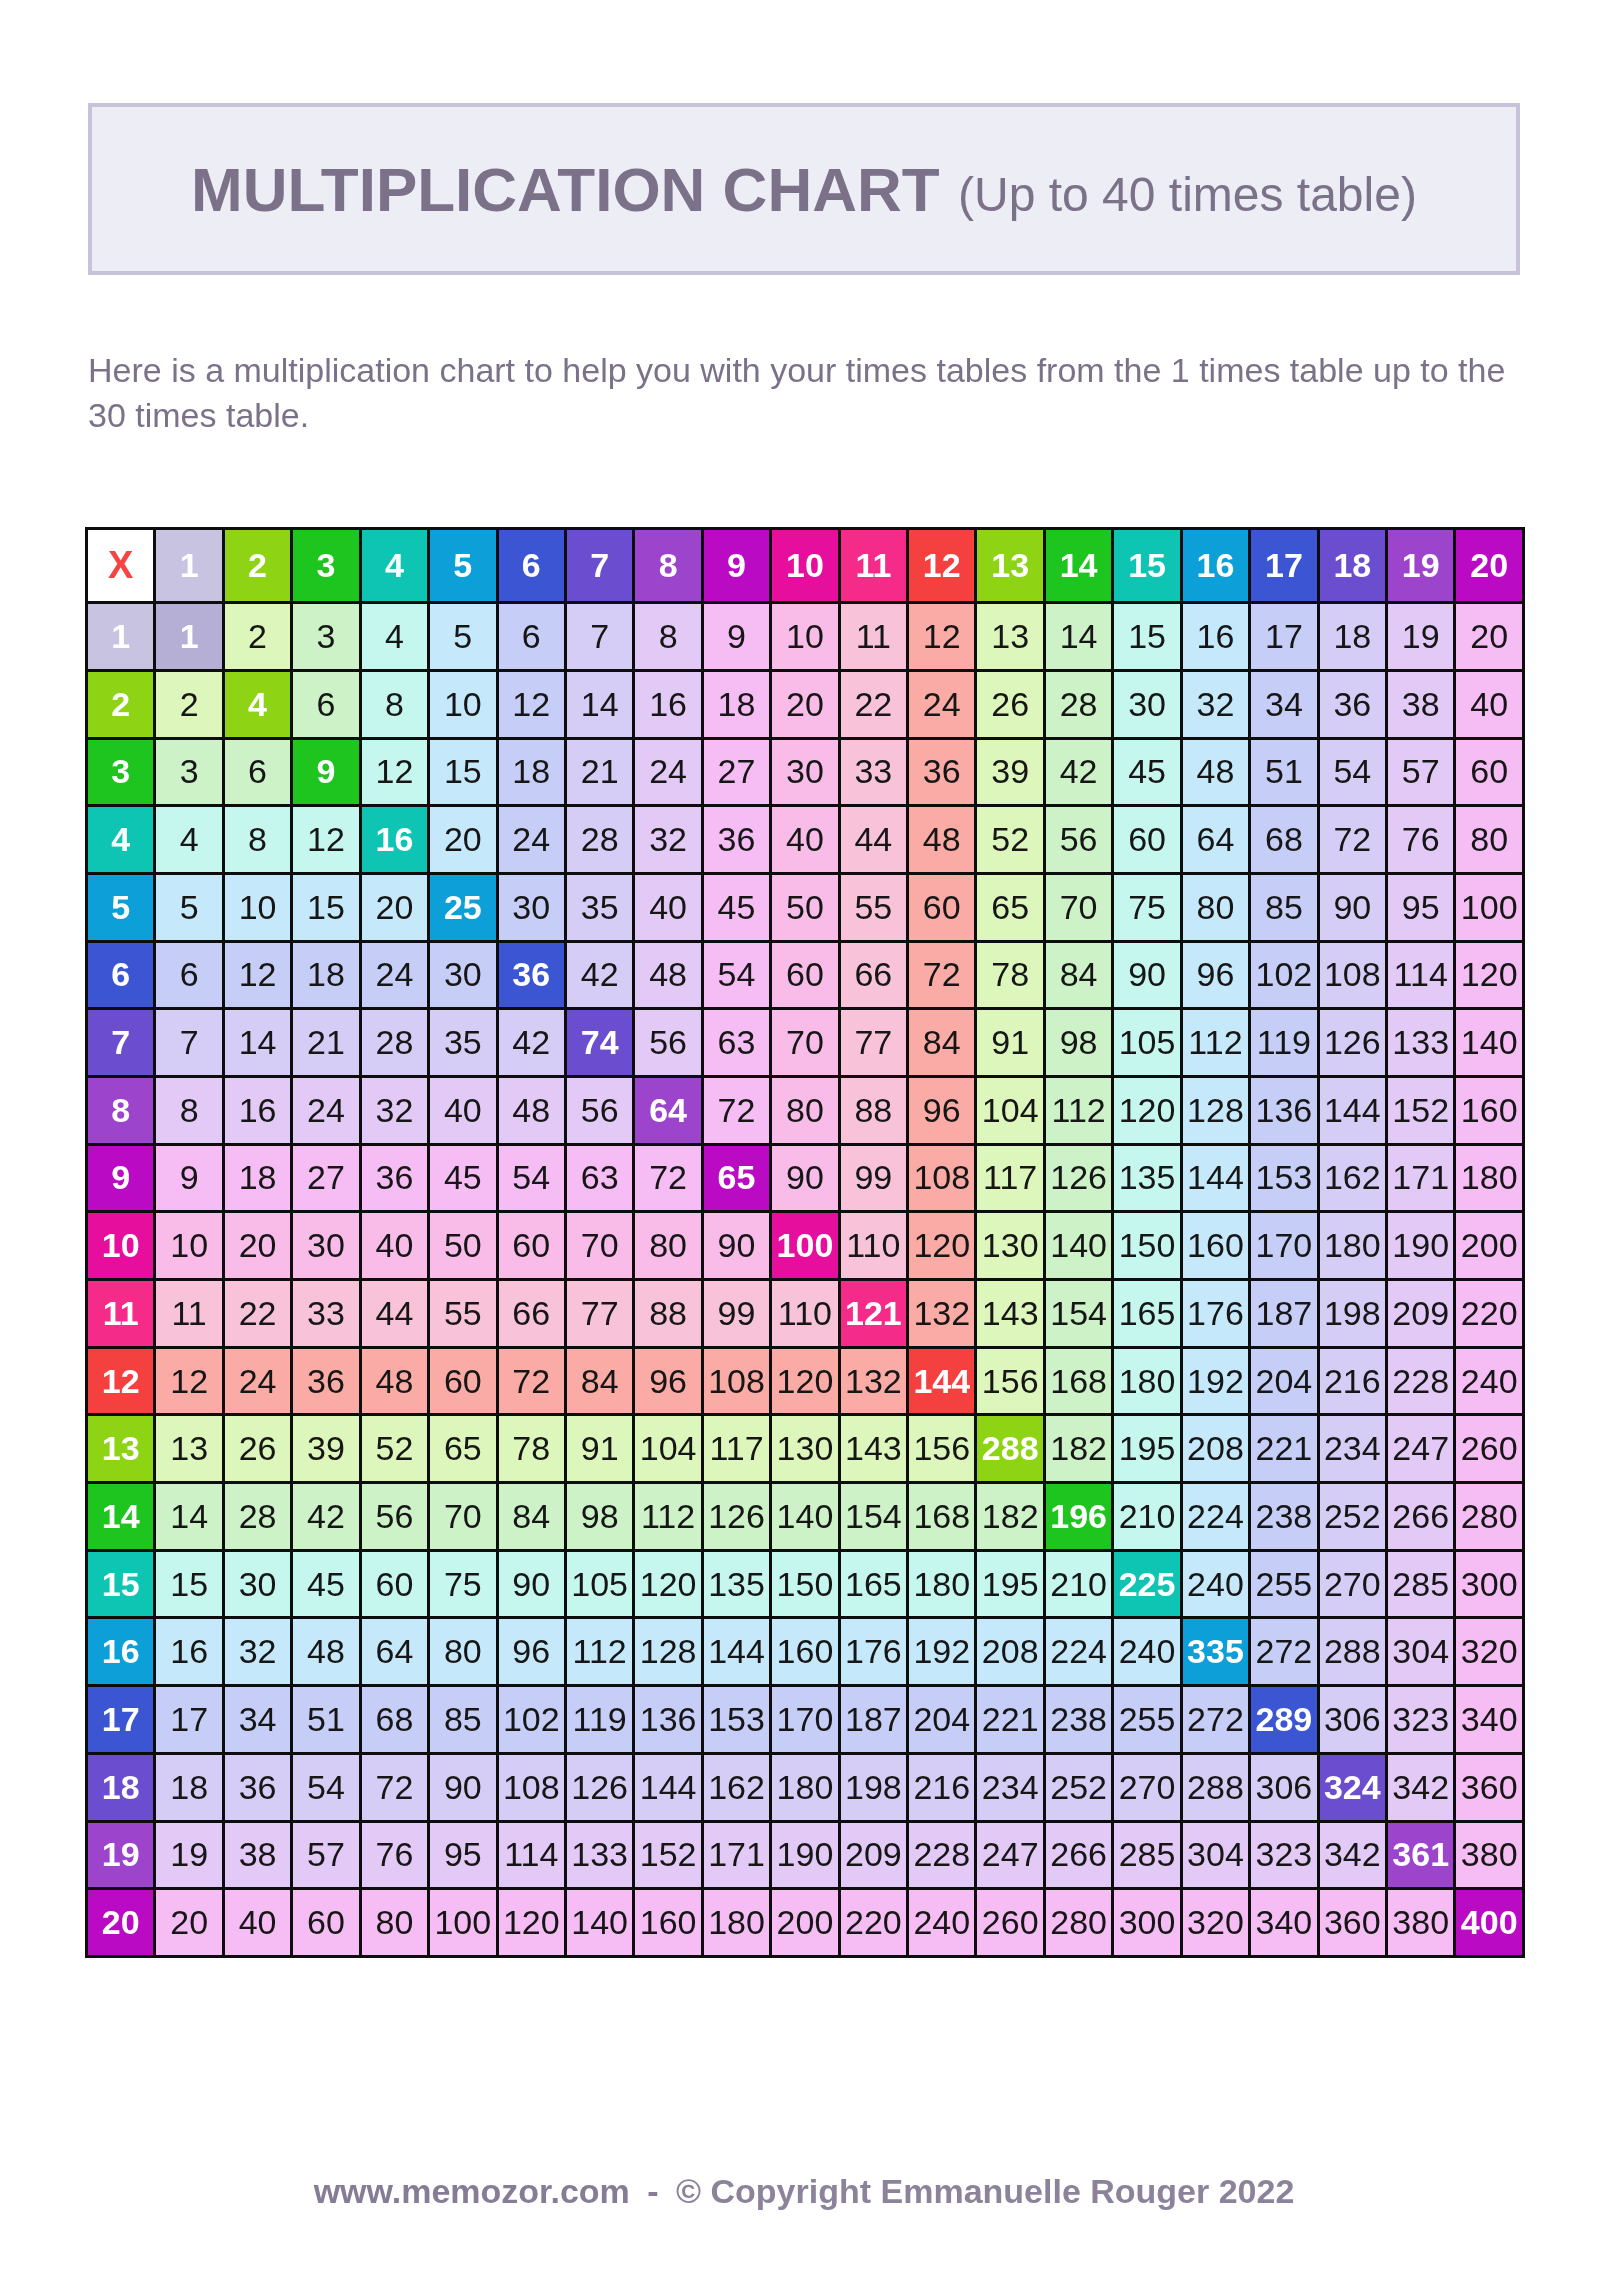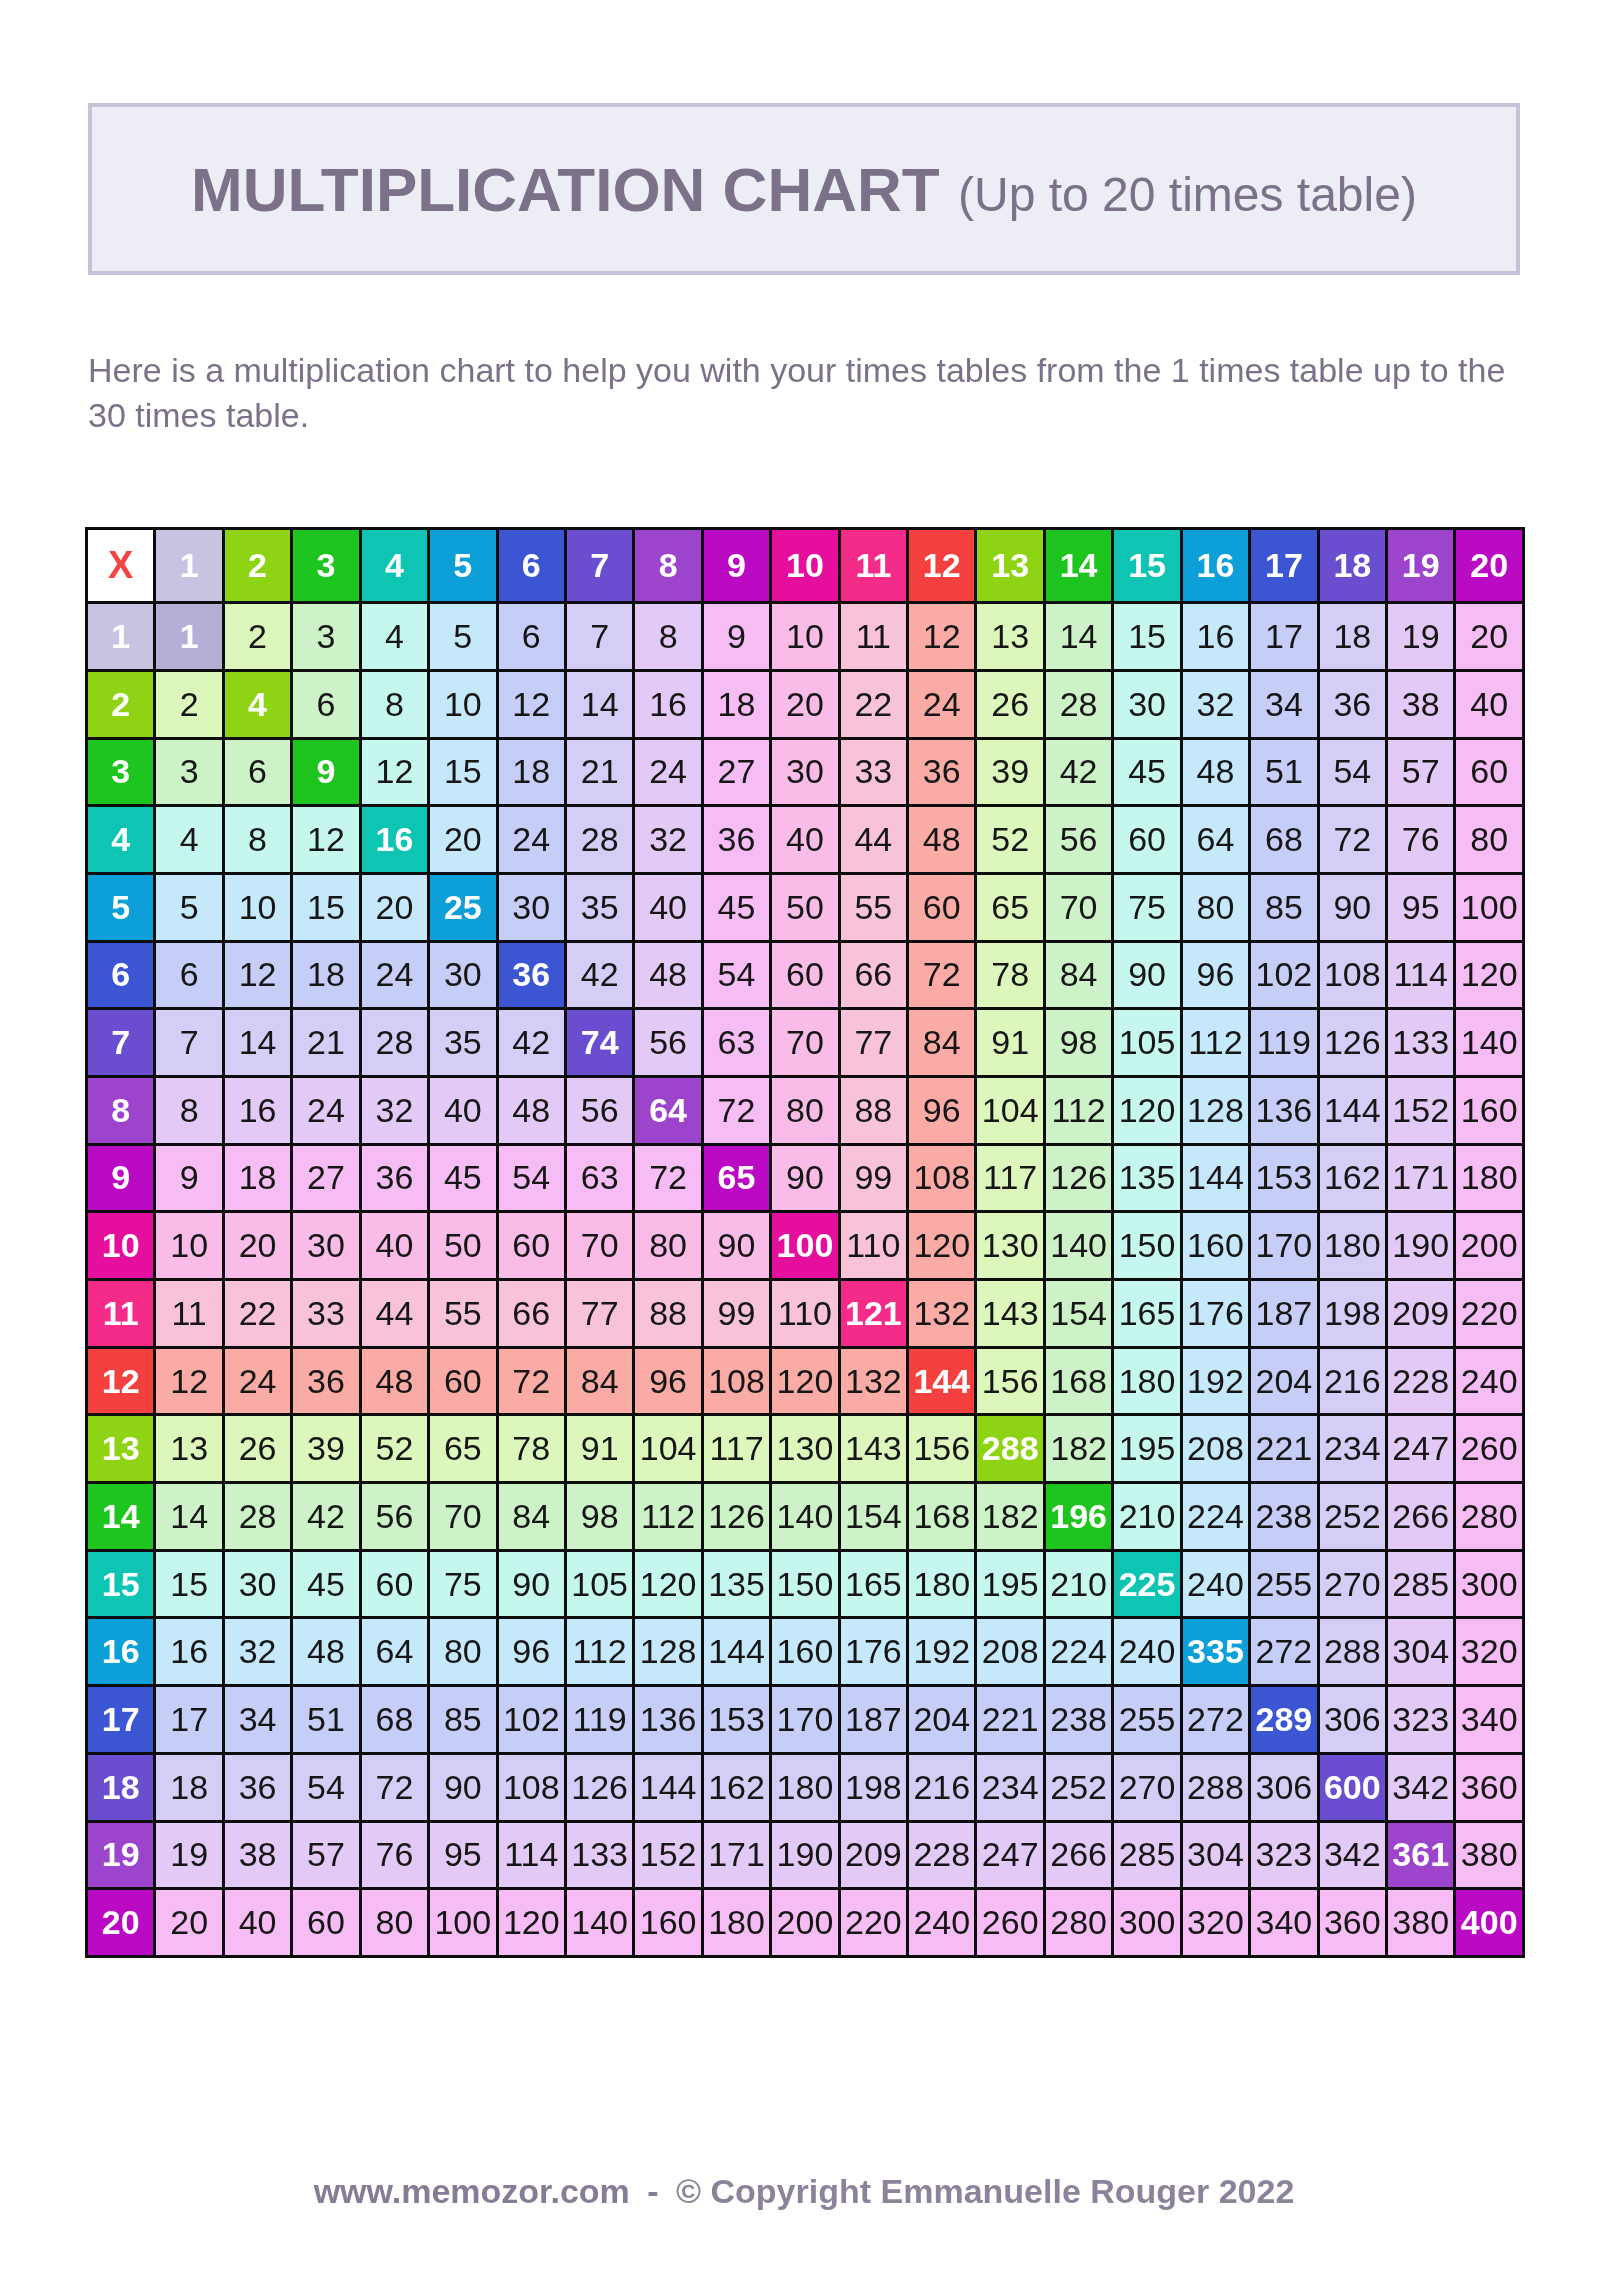--- a/index.html
+++ b/index.html
@@ -42,21 +42,21 @@
   .footer .site { font-weight: bold; }
   .footer .sep { font-weight: bold; margin: 0 8px; }
   .footer .copy { font-weight: bold; opacity: 0.95; }
 </style>
 </head>
 <body>
 
 <div class="title-box">
   <div class="title-line">
     <span class="title-main">MULTIPLICATION CHART</span>
-    <span class="title-sub">(Up to 20 times table)</span>
+    <span class="title-sub">(Up to 40 times table)</span>
   </div>
 </div>
 
 <p class="intro">Here is a multiplication chart to help you with your times tables from the 1 times table up to the 30 times table.</p>
 
 <table class="mult">
   <tbody id="table-body">
       <tr>
         <th class="corner" style="background: rgb(255, 255, 255); color: rgb(245, 68, 68);">X</th>
         <th style="background: rgb(201, 195, 226);">1</th>
@@ -483,21 +483,21 @@
         <td style="background: rgb(214, 205, 246);">144</td>
         <td style="background: rgb(214, 205, 246);">162</td>
         <td style="background: rgb(214, 205, 246);">180</td>
         <td style="background: rgb(214, 205, 246);">198</td>
         <td style="background: rgb(214, 205, 246);">216</td>
         <td style="background: rgb(214, 205, 246);">234</td>
         <td style="background: rgb(214, 205, 246);">252</td>
         <td style="background: rgb(214, 205, 246);">270</td>
         <td style="background: rgb(214, 205, 246);">288</td>
         <td style="background: rgb(214, 205, 246);">306</td>
-        <td class="diag" style="background: rgb(107, 78, 208);">600</td>
+        <td class="diag" style="background: rgb(107, 78, 208);">324</td>
         <td style="background: rgb(226, 201, 246);">342</td>
         <td style="background: rgb(246, 188, 244);">360</td>
       </tr>
       <tr>
         <th style="background: rgb(156, 68, 204);">19</th>
         <td style="background: rgb(226, 201, 246);">19</td>
         <td style="background: rgb(226, 201, 246);">38</td>
         <td style="background: rgb(226, 201, 246);">57</td>
         <td style="background: rgb(226, 201, 246);">76</td>
         <td style="background: rgb(226, 201, 246);">95</td>

